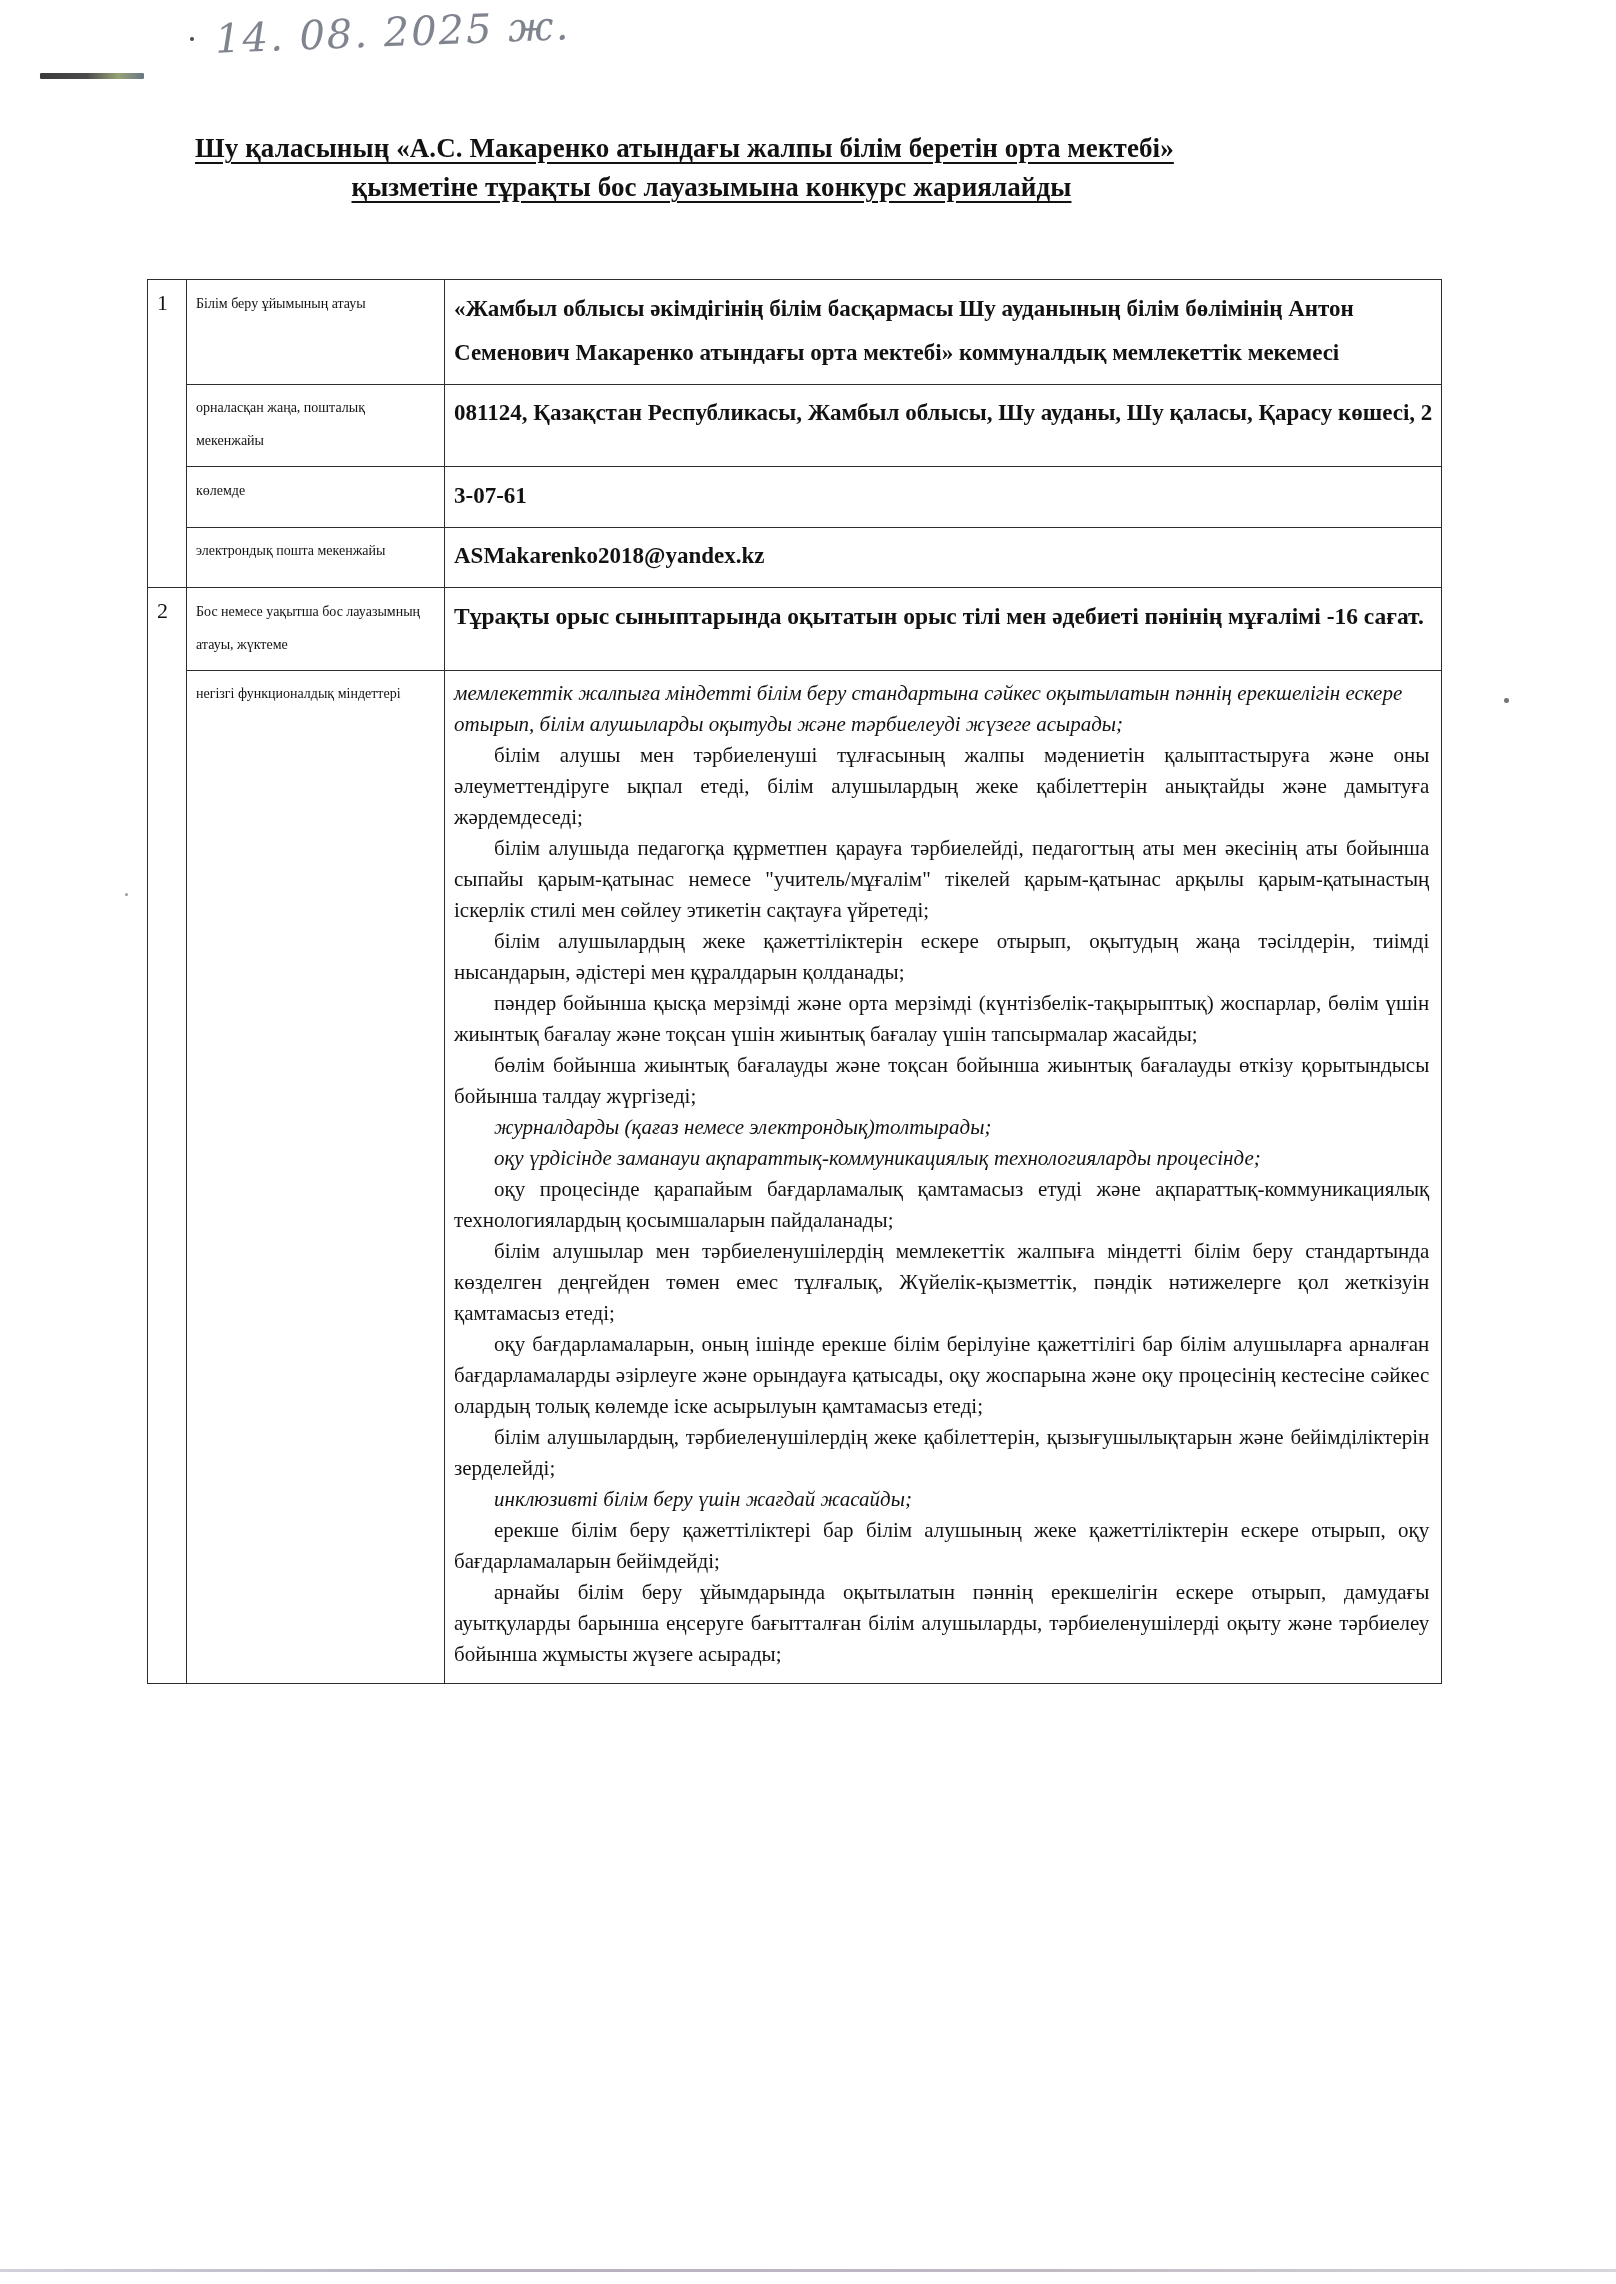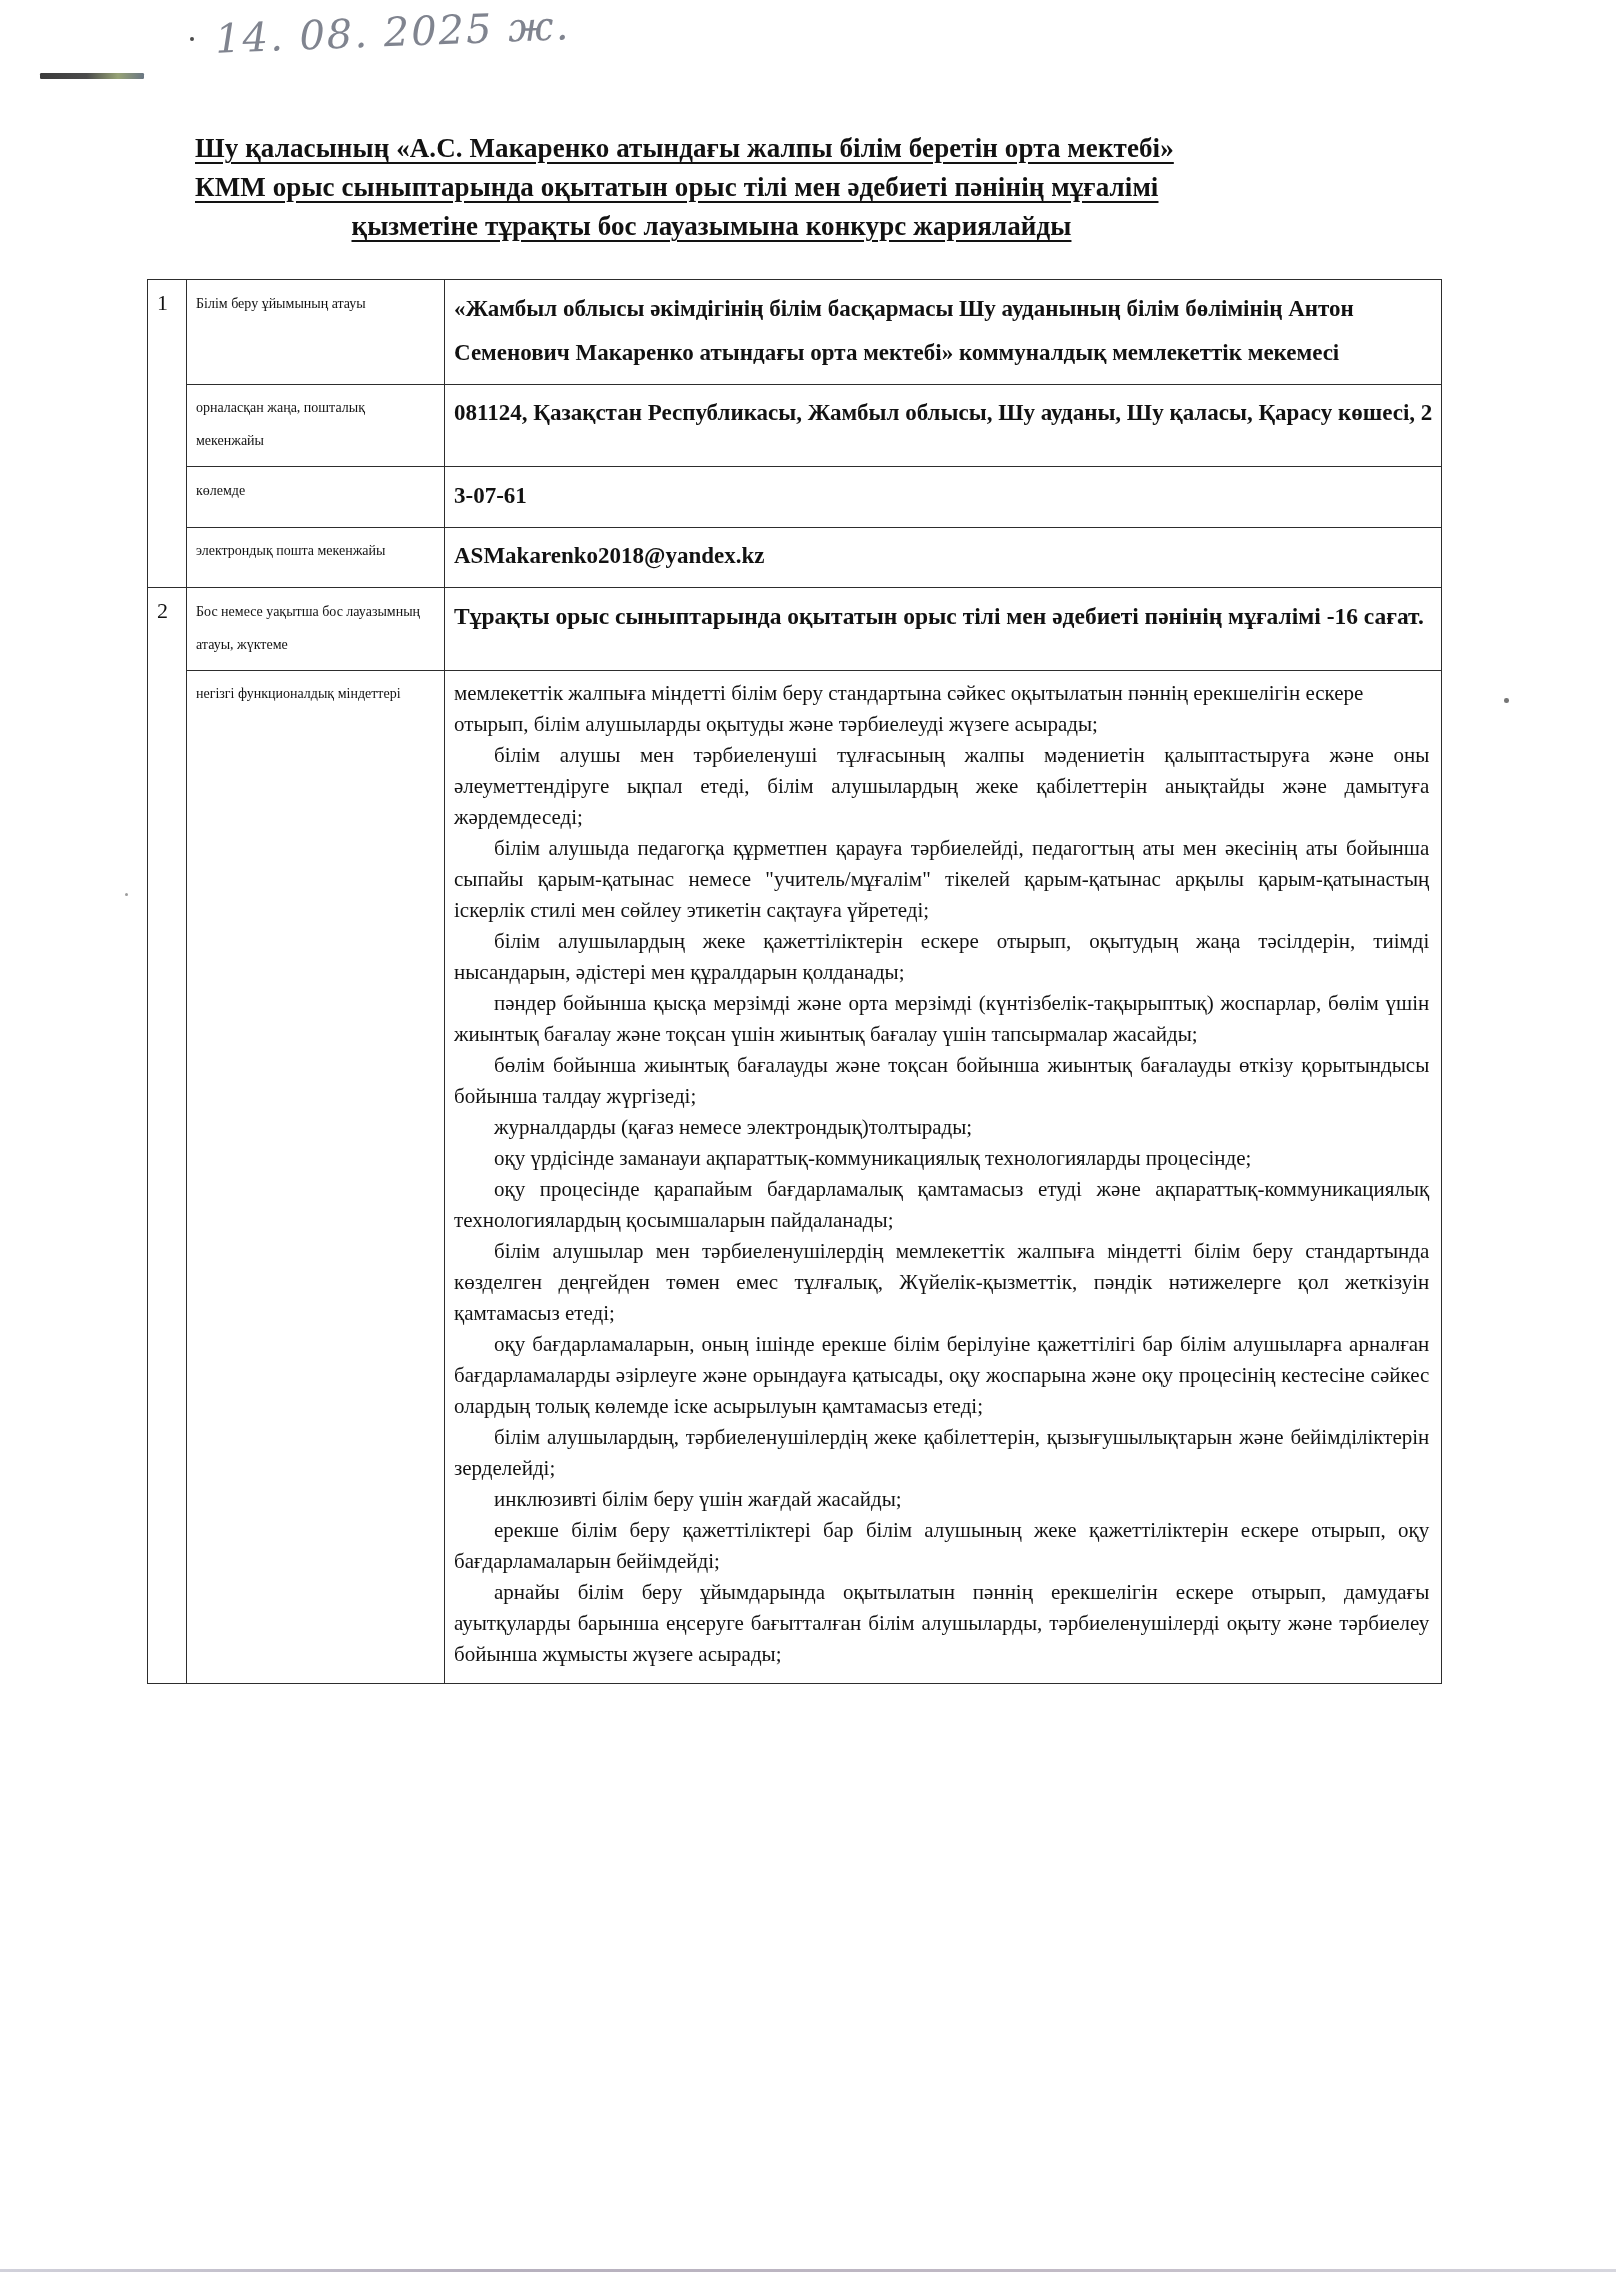--- a/index.html
+++ b/index.html
@@ -146,38 +146,37 @@
     padding-top: 7.8px;
     padding-bottom: 13px;
     padding-right: 11.7px;
   }
   .duty {
     margin: 0;
     text-align: justify;
     text-justify: inter-word;
   }
   .duty.ind { text-indent: 40px; }
-  .duty.noj { text-align: left; }
+  .duty.noj { text-align: left; font-style: italic; }
 </style>
 </head>
 <body>
 
 <div class="page">
 
   <div class="scan-smudge"></div>
   <div class="scan-dot"></div>
   <div class="scan-dot-2"></div>
   <div class="scan-dot-3"></div>
   <div class="scan-bottom-edge"></div>
 
   <div class="handwriting">14. 08. 2025 ж.</div>
 
   <div class="doc-heading">
     <span class="hl">Шу қаласының «А.С. Макаренко атындағы жалпы білім беретін орта мектебі»</span>
-    <span class="hl">КММ  орыс сыныптарында оқытатын орыс тілі мен әдебиеті   пәнінің мұғалімі</span>
     <span class="hl center-short">қызметіне  тұрақты бос лауазымына конкурс жариялайды</span>
   </div>
 
   <table class="vac-table">
     <colgroup>
       <col class="col-num">
       <col class="col-label">
       <col class="col-value">
     </colgroup>
     <tbody>

